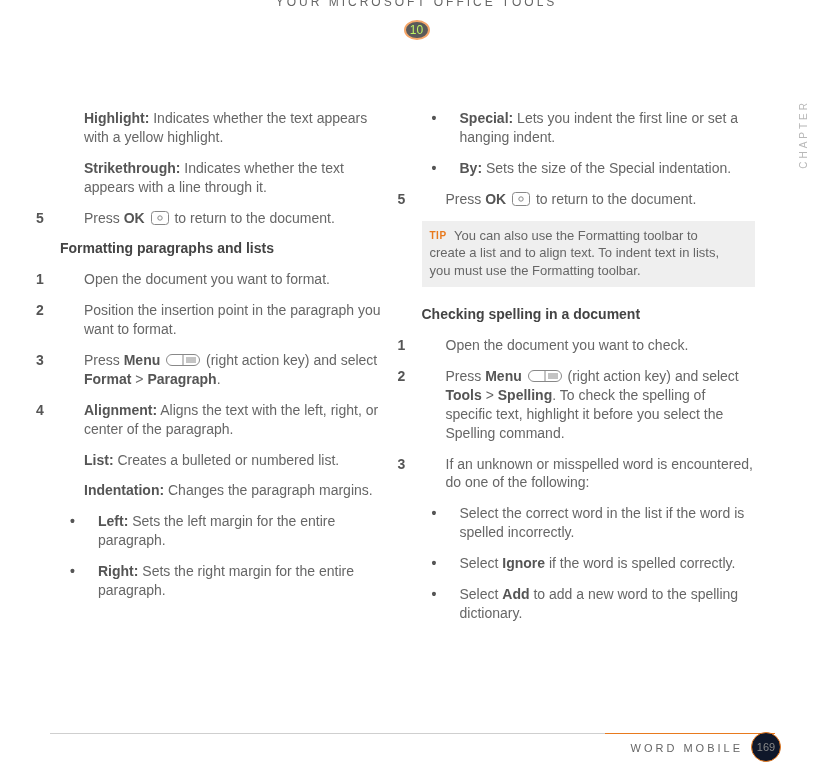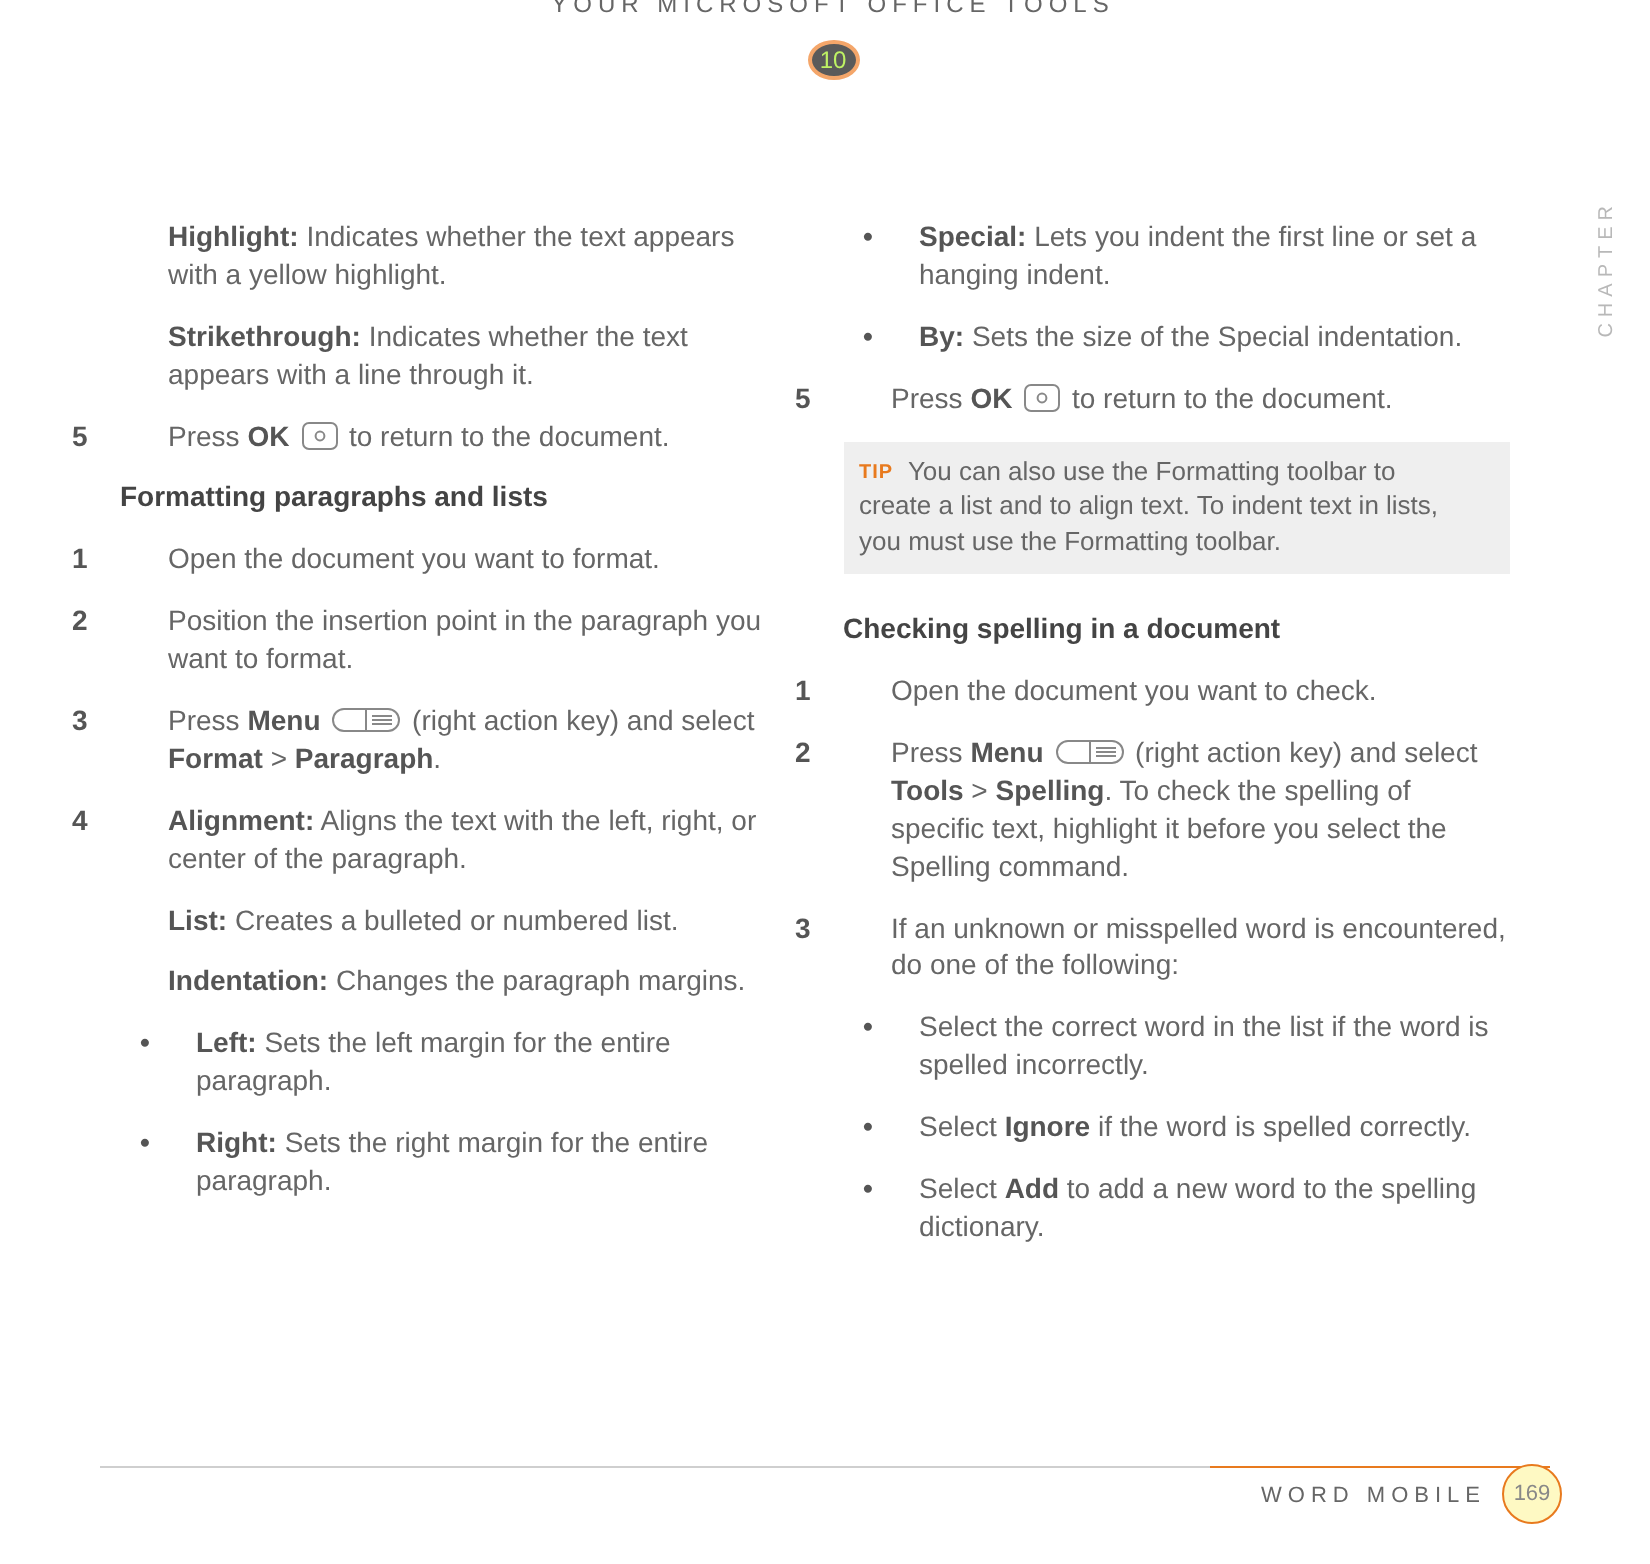--- a/index.html
+++ b/index.html
@@ -192,21 +192,21 @@
     bottom: 20px;
     width: 30px;
     height: 30px;
     border-radius: 50%;
     border: 1.5px solid var(--orange);
     display: flex;
     align-items: center;
     justify-content: center;
     font-size: 11px;
     color: #888;
-    background: #fef9c3;
+    background: #0f172a;
   }
 </style>
 </head>
 <body>
 
 <div class="header-bar">
   <span class="header-title">YOUR MICROSOFT OFFICE TOOLS</span>
   <span class="chapter-badge">10</span>
 </div>
 <div class="chapter-vert">CHAPTER</div>

